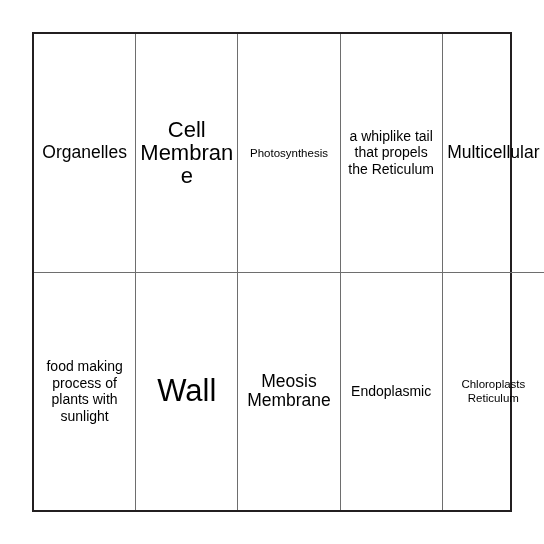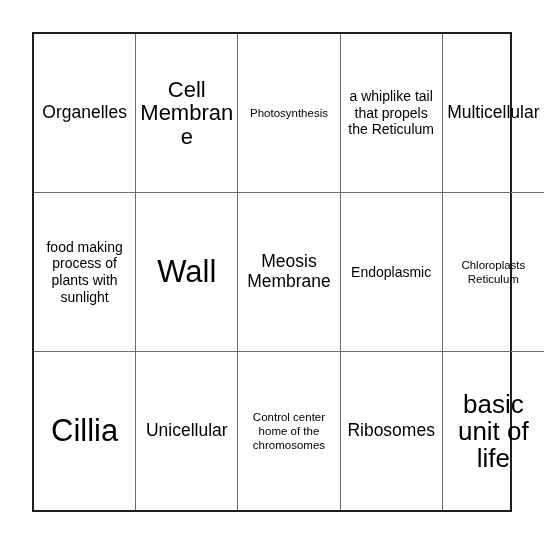--- a/index.html
+++ b/index.html
@@ -109,33 +109,16 @@
             <span class="cell-text">Meosis Membrane</span>
           </td>
         <td class="bingo-cell fs-sm">
             <span class="cell-text">Endoplasmic</span>
           </td>
         <td class="bingo-cell fs-xs">
             <span class="cell-text">Chloroplasts Reticulum</span>
           </td>
       </tr>
 
-      <tr>
-        <td class="bingo-cell fs-xxl">
-            <span class="cell-text">Cillia</span>
-          </td>
-        <td class="bingo-cell fs-md">
-            <span class="cell-text">Unicellular</span>
-          </td>
-        <td class="bingo-cell fs-xs">
-            <span class="cell-text">Control center home of the chromosomes</span>
-          </td>
-        <td class="bingo-cell fs-md">
-            <span class="cell-text">Ribosomes</span>
-          </td>
-        <td class="bingo-cell fs-xl">
-            <span class="cell-text">basic unit of life</span>
-          </td>
-      </tr>
 
     </tbody>
   </table>
 </div>
 
 </body></html>

